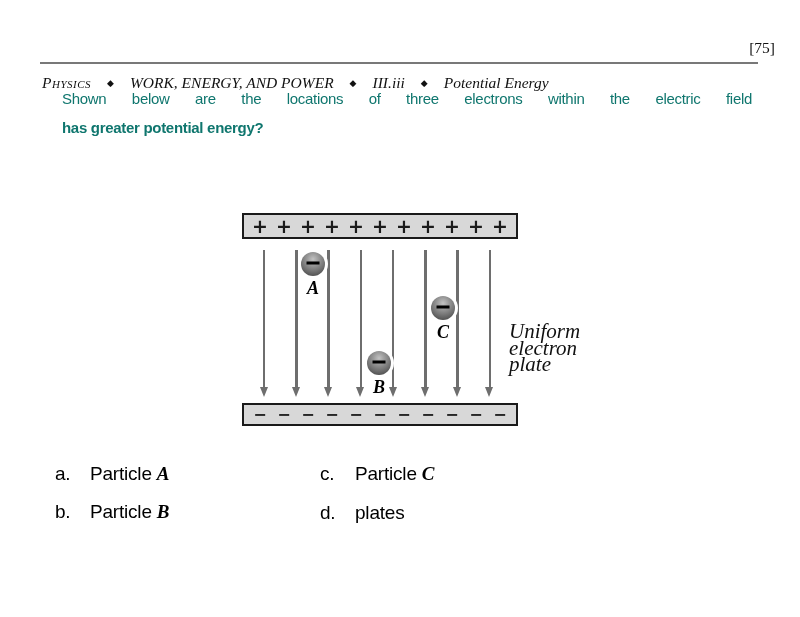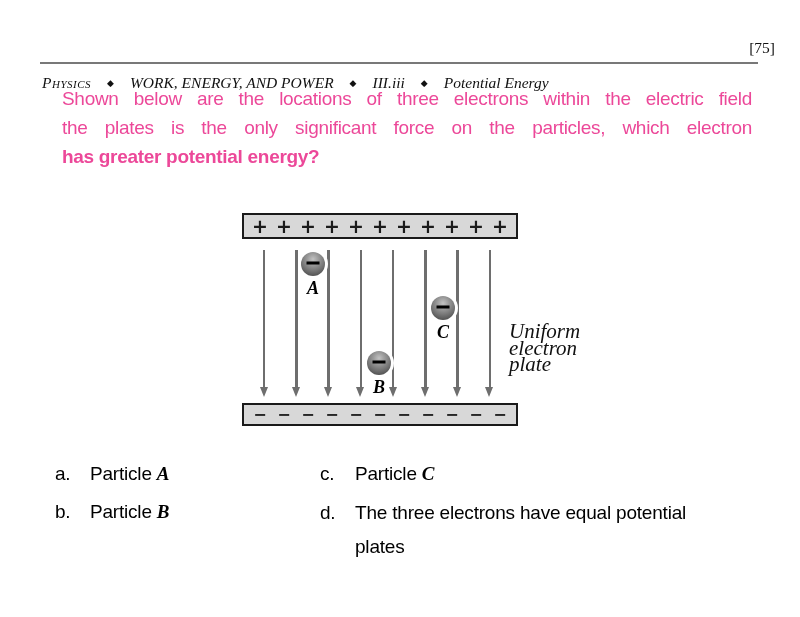--- a/index.html
+++ b/index.html
@@ -48,24 +48,24 @@
     left: 40px; top: 62px;
     width: 718px; height: 2px;
     background: #787878;
   }
 
   
   .question {
     position: absolute;
     left: 62px; top: 84px;
     width: 690px;
-    font-size: 19px;
+    font-size: 15px;
     letter-spacing: -0.3px;
     line-height: 29px;
-    color: #ec4899;
+    color: #0f766e;
   }
   .q-line { text-align: justify; text-align-last: justify; }
   .q-line.last { text-align: center; text-align-last: left; font-weight: bold; }
 
   
   .plate {
     position: absolute;
     left: 242px;
     width: 276px;
     background: #d8d8d8;
@@ -168,21 +168,20 @@
 <div class="page">
 
   <div class="header">
     <span class="course">Physics</span><span class="diamond">◆</span><span class="unit">WORK, ENERGY, AND POWER</span><span class="diamond">◆</span><span class="section">III.iii</span><span class="diamond">◆</span><span class="topic">Potential Energy</span>
   </div>
   <div class="pageno">[75]</div>
   <div class="rule"></div>
 
   <div class="question">
     <div class="q-line">Shown below are the locations of three electrons within the electric field</div>
-    <div class="q-line">the plates is the only significant force on the particles, which electron</div>
     <div class="q-line last">has greater potential energy?</div>
   </div>
 
   <div id="diagram-layer">
     <div class="plate top" id="top-plate">
         <span>+</span>
         <span>+</span>
         <span>+</span>
         <span>+</span>
         <span>+</span>
@@ -249,18 +248,17 @@
     <span class="ch-letter">b.</span>
     <span class="ch-text"><span>Particle</span><span class="pletter">B</span></span>
   </div>
   <div class="choice" style="left:320px; top:463px;">
     <span class="ch-letter">c.</span>
     <span class="ch-text"><span>Particle</span><span class="pletter">C</span></span>
   </div>
   <div class="choice tall" style="left:320px; top:496px;">
     <span class="ch-letter">d.</span>
     <span class="ch-text">
-      <span class="d-line">The three electrons have equal potential</span>
       <span class="d-line">plates</span>
     </span>
   </div>
 
 </div>
 
 </body></html>

